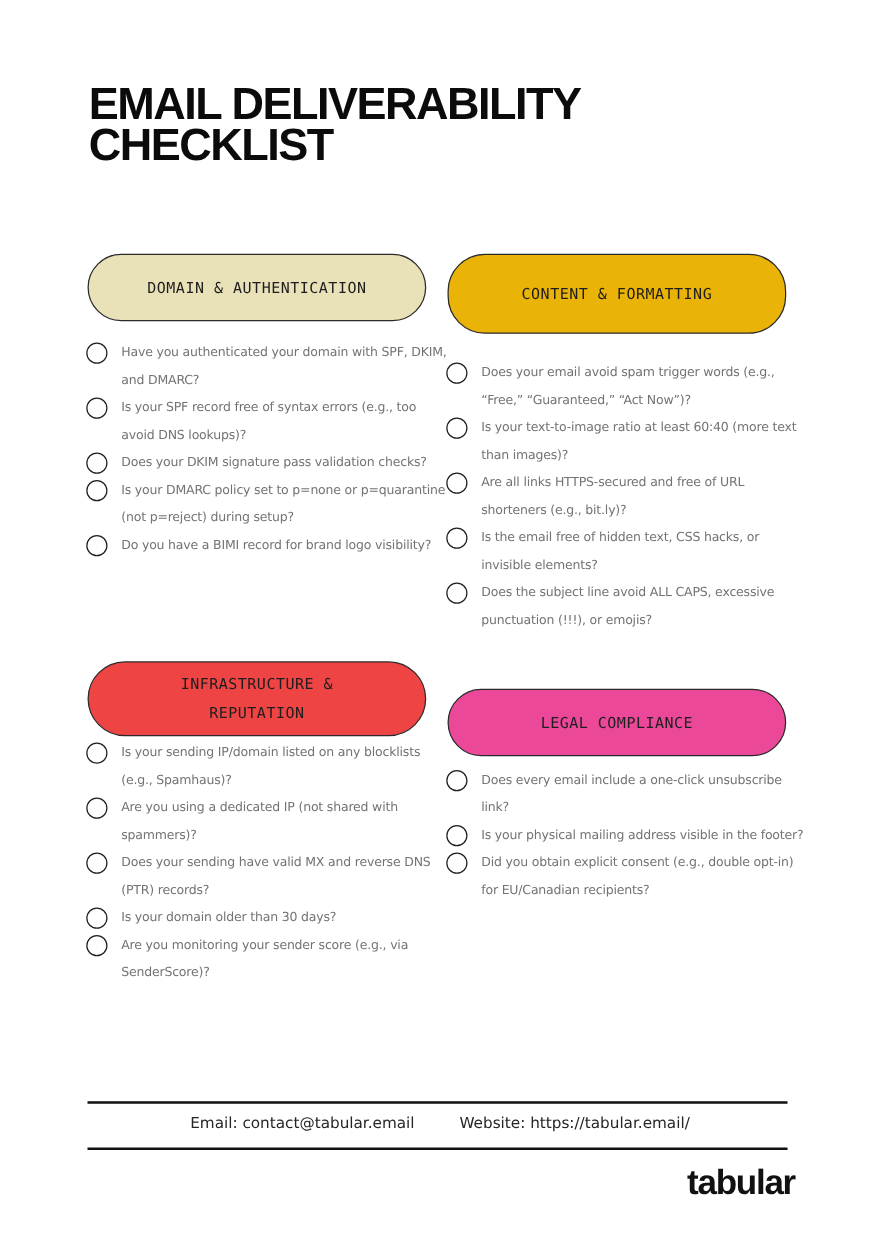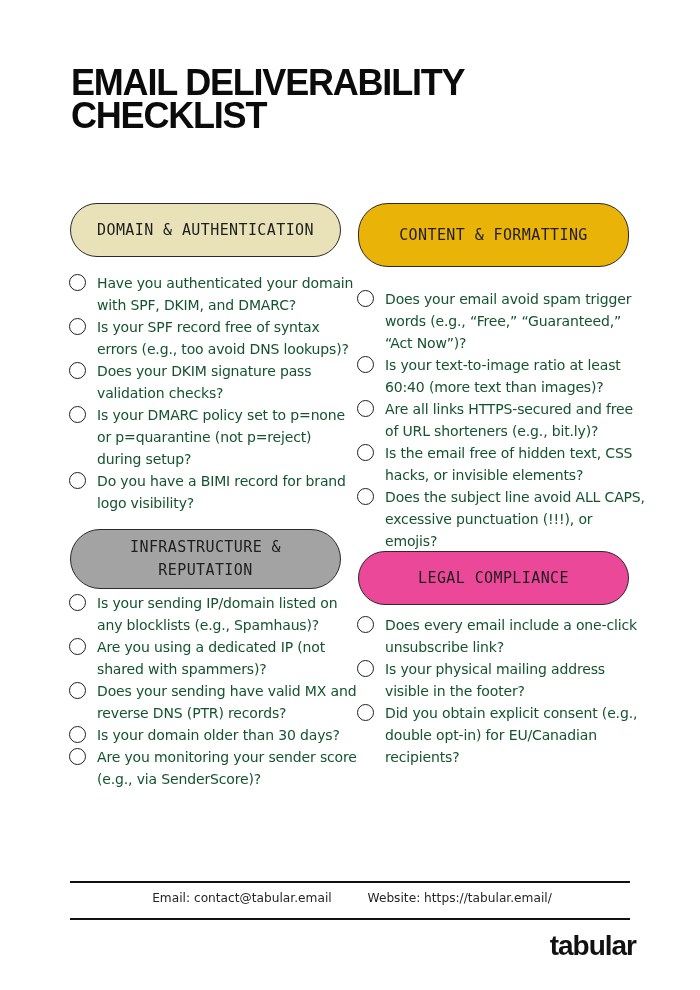--- a/index.html
+++ b/index.html
@@ -14,38 +14,38 @@
     }
     .title span { display: block; }
 
     .pill {
       position: absolute;
       border: 1.5px solid #2a2a2a;
       border-radius: 30px;
       display: flex; align-items: center; justify-content: center;
       text-align: center;
       font-family: "DejaVu Sans Mono", monospace;
-      font-size: 15px; line-height: 23px; letter-spacing: 0.4px;
+      font-size: 12px; line-height: 23px; letter-spacing: 0.4px;
       color: #1e1e1e;
     }
     .pill-domain   { left: 70px;  top: 203px; width: 271px; height: 54px; background: #e9e2b8; }
     .pill-content  { left: 358px; top: 203px; width: 271px; height: 64px; background: #eab308; }
-    .pill-infra    { left: 70px;  top: 529px; width: 271px; height: 60px; background: #a3a3a3; }
+    .pill-infra    { left: 70px;  top: 529px; width: 271px; height: 60px; background: #ef4444; }
     .pill-legal    { left: 358px; top: 551px; width: 271px; height: 54px; background: #ec4899; }
 
     .list { position: absolute; list-style: none; width: 290px; }
     .list-domain  { left: 69px;  top: 272px; }
     .list-content { left: 357px; top: 272px; margin-top: 16px; }
     .list-infra   { left: 69px;  top: 592px; }
     .list-legal   { left: 357px; top: 614px; }
 
     .item {
       position: relative; padding-left: 28px;
       font-family: "DejaVu Sans", sans-serif;
-      font-size: 14px; line-height: 22px; color: #14532d;
+      font-size: 10px; line-height: 22px; color: #737373;
       letter-spacing: -0.15px;
     }
     .checkbox {
       position: absolute; left: 0; top: 2px;
       width: 17px; height: 17px;
       border: 1.6px solid #1f1f1f; border-radius: 50%;
       background: #fff; cursor: pointer;
     }
 
     .rule { position: absolute; left: 70px; width: 560px; height: 2px; background: #111; }

